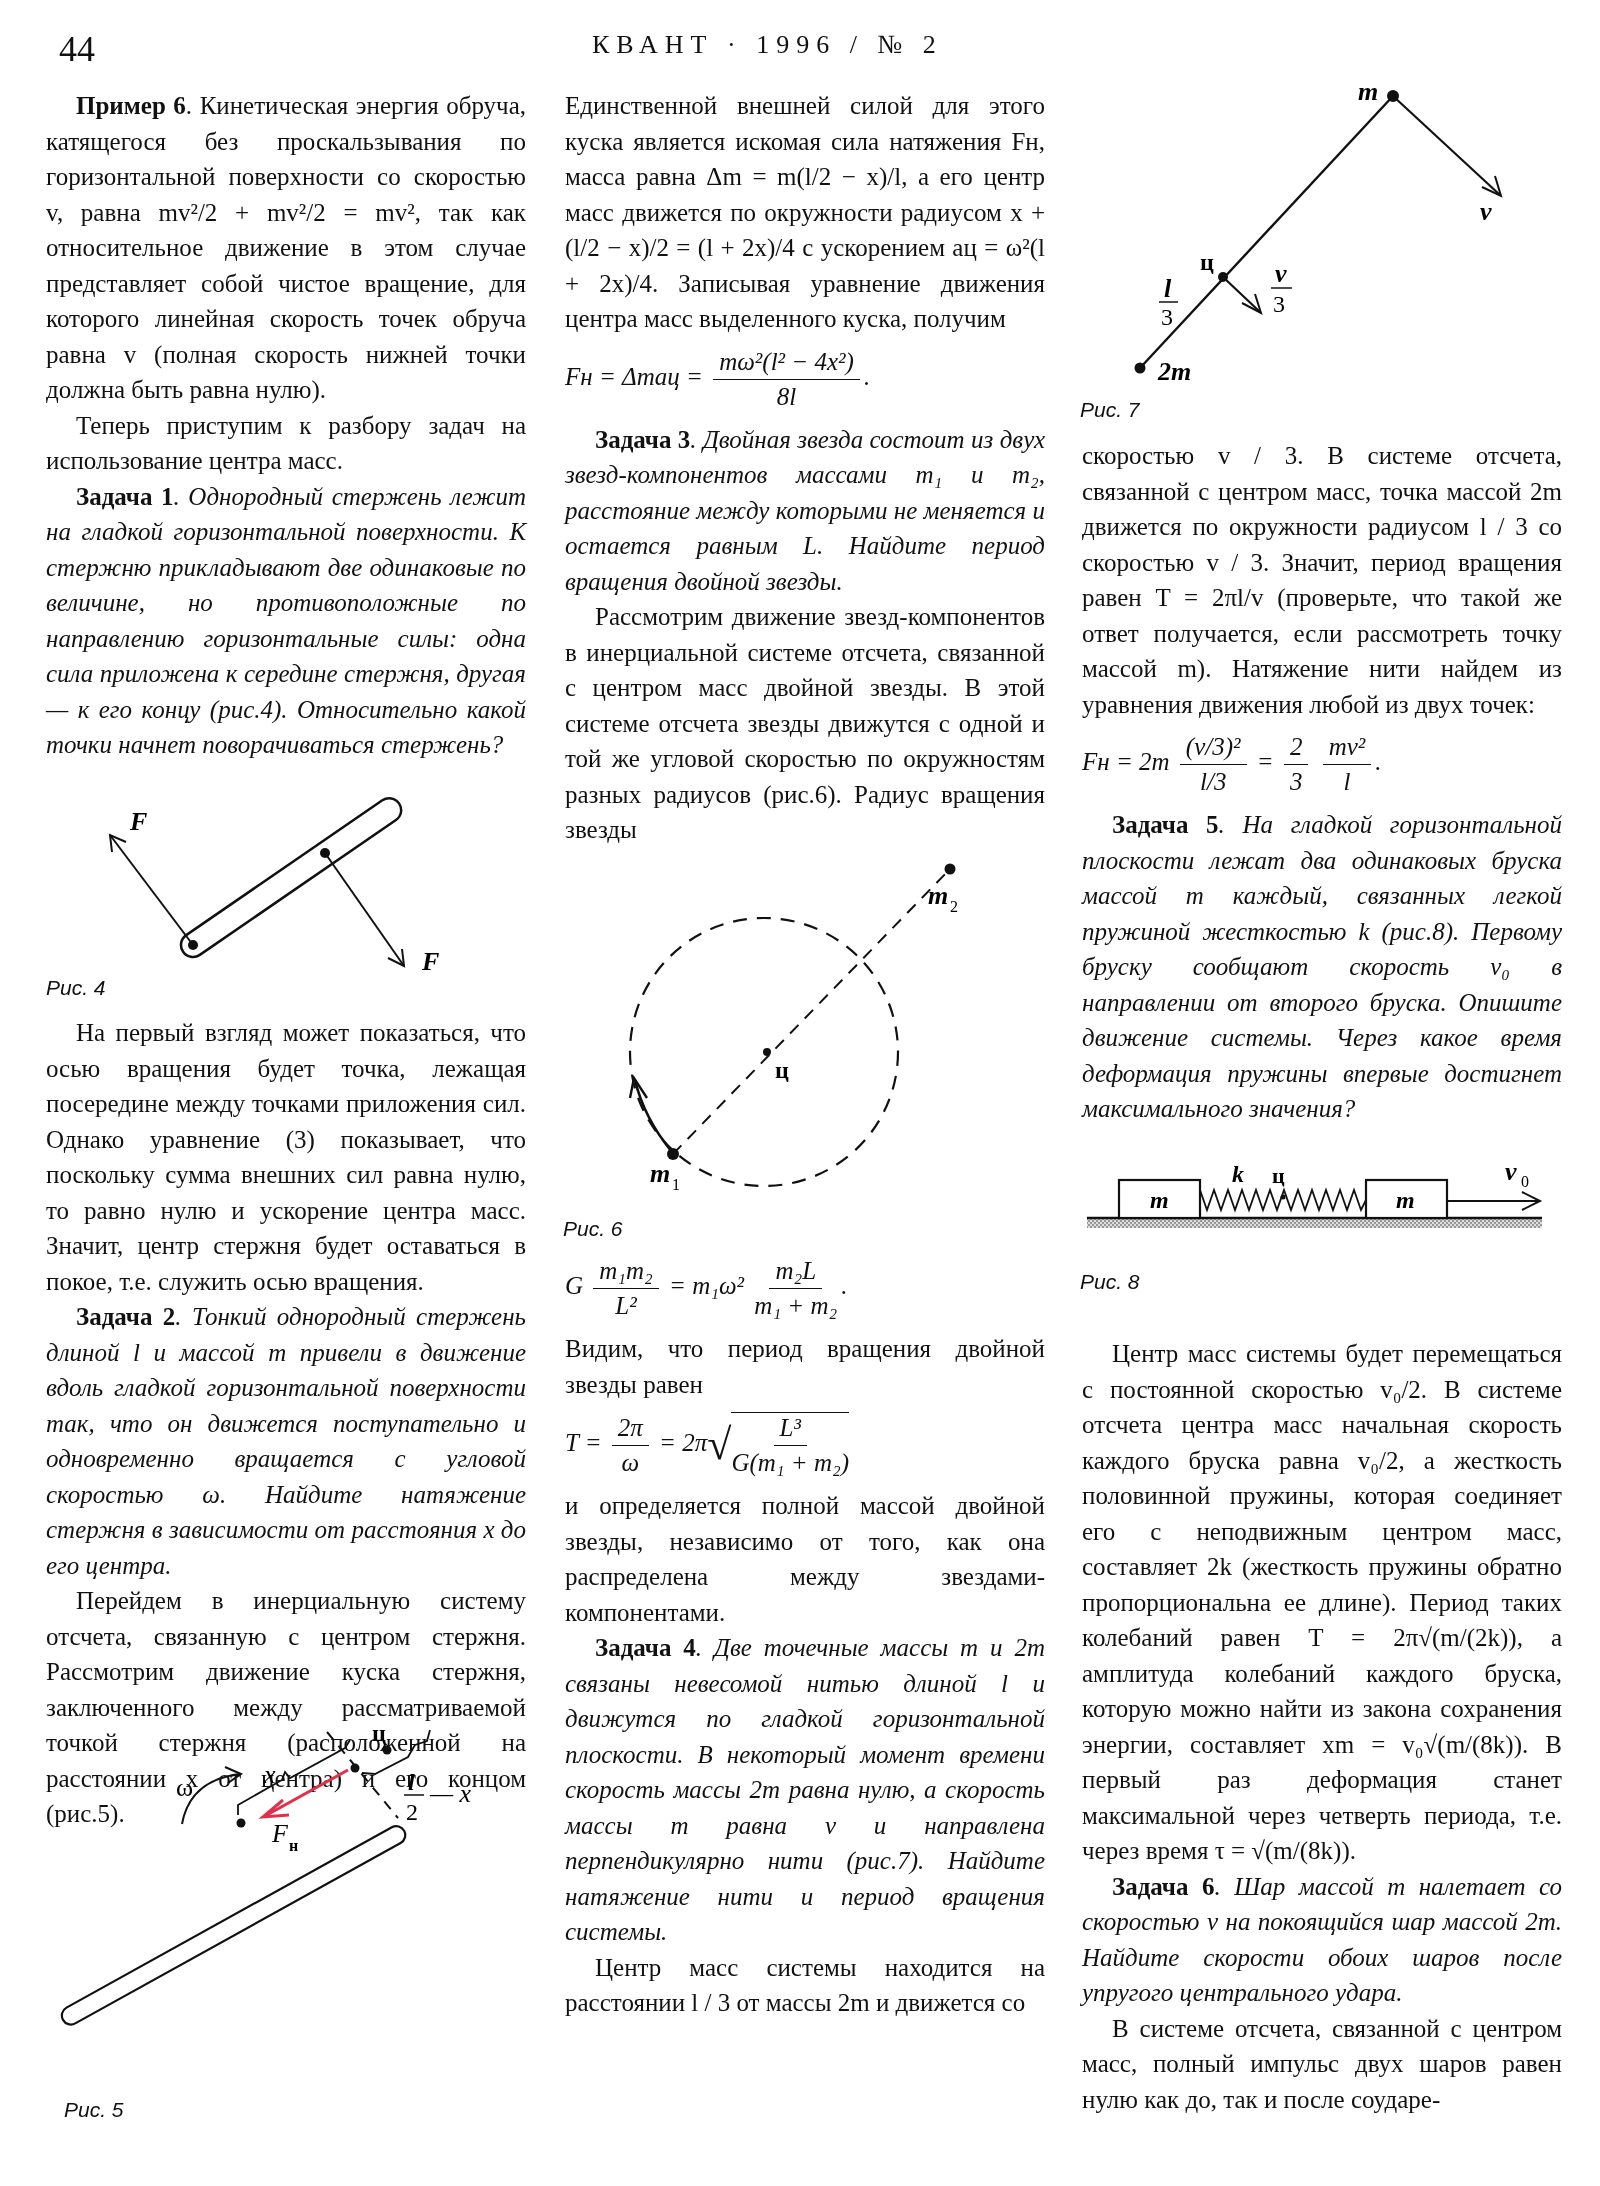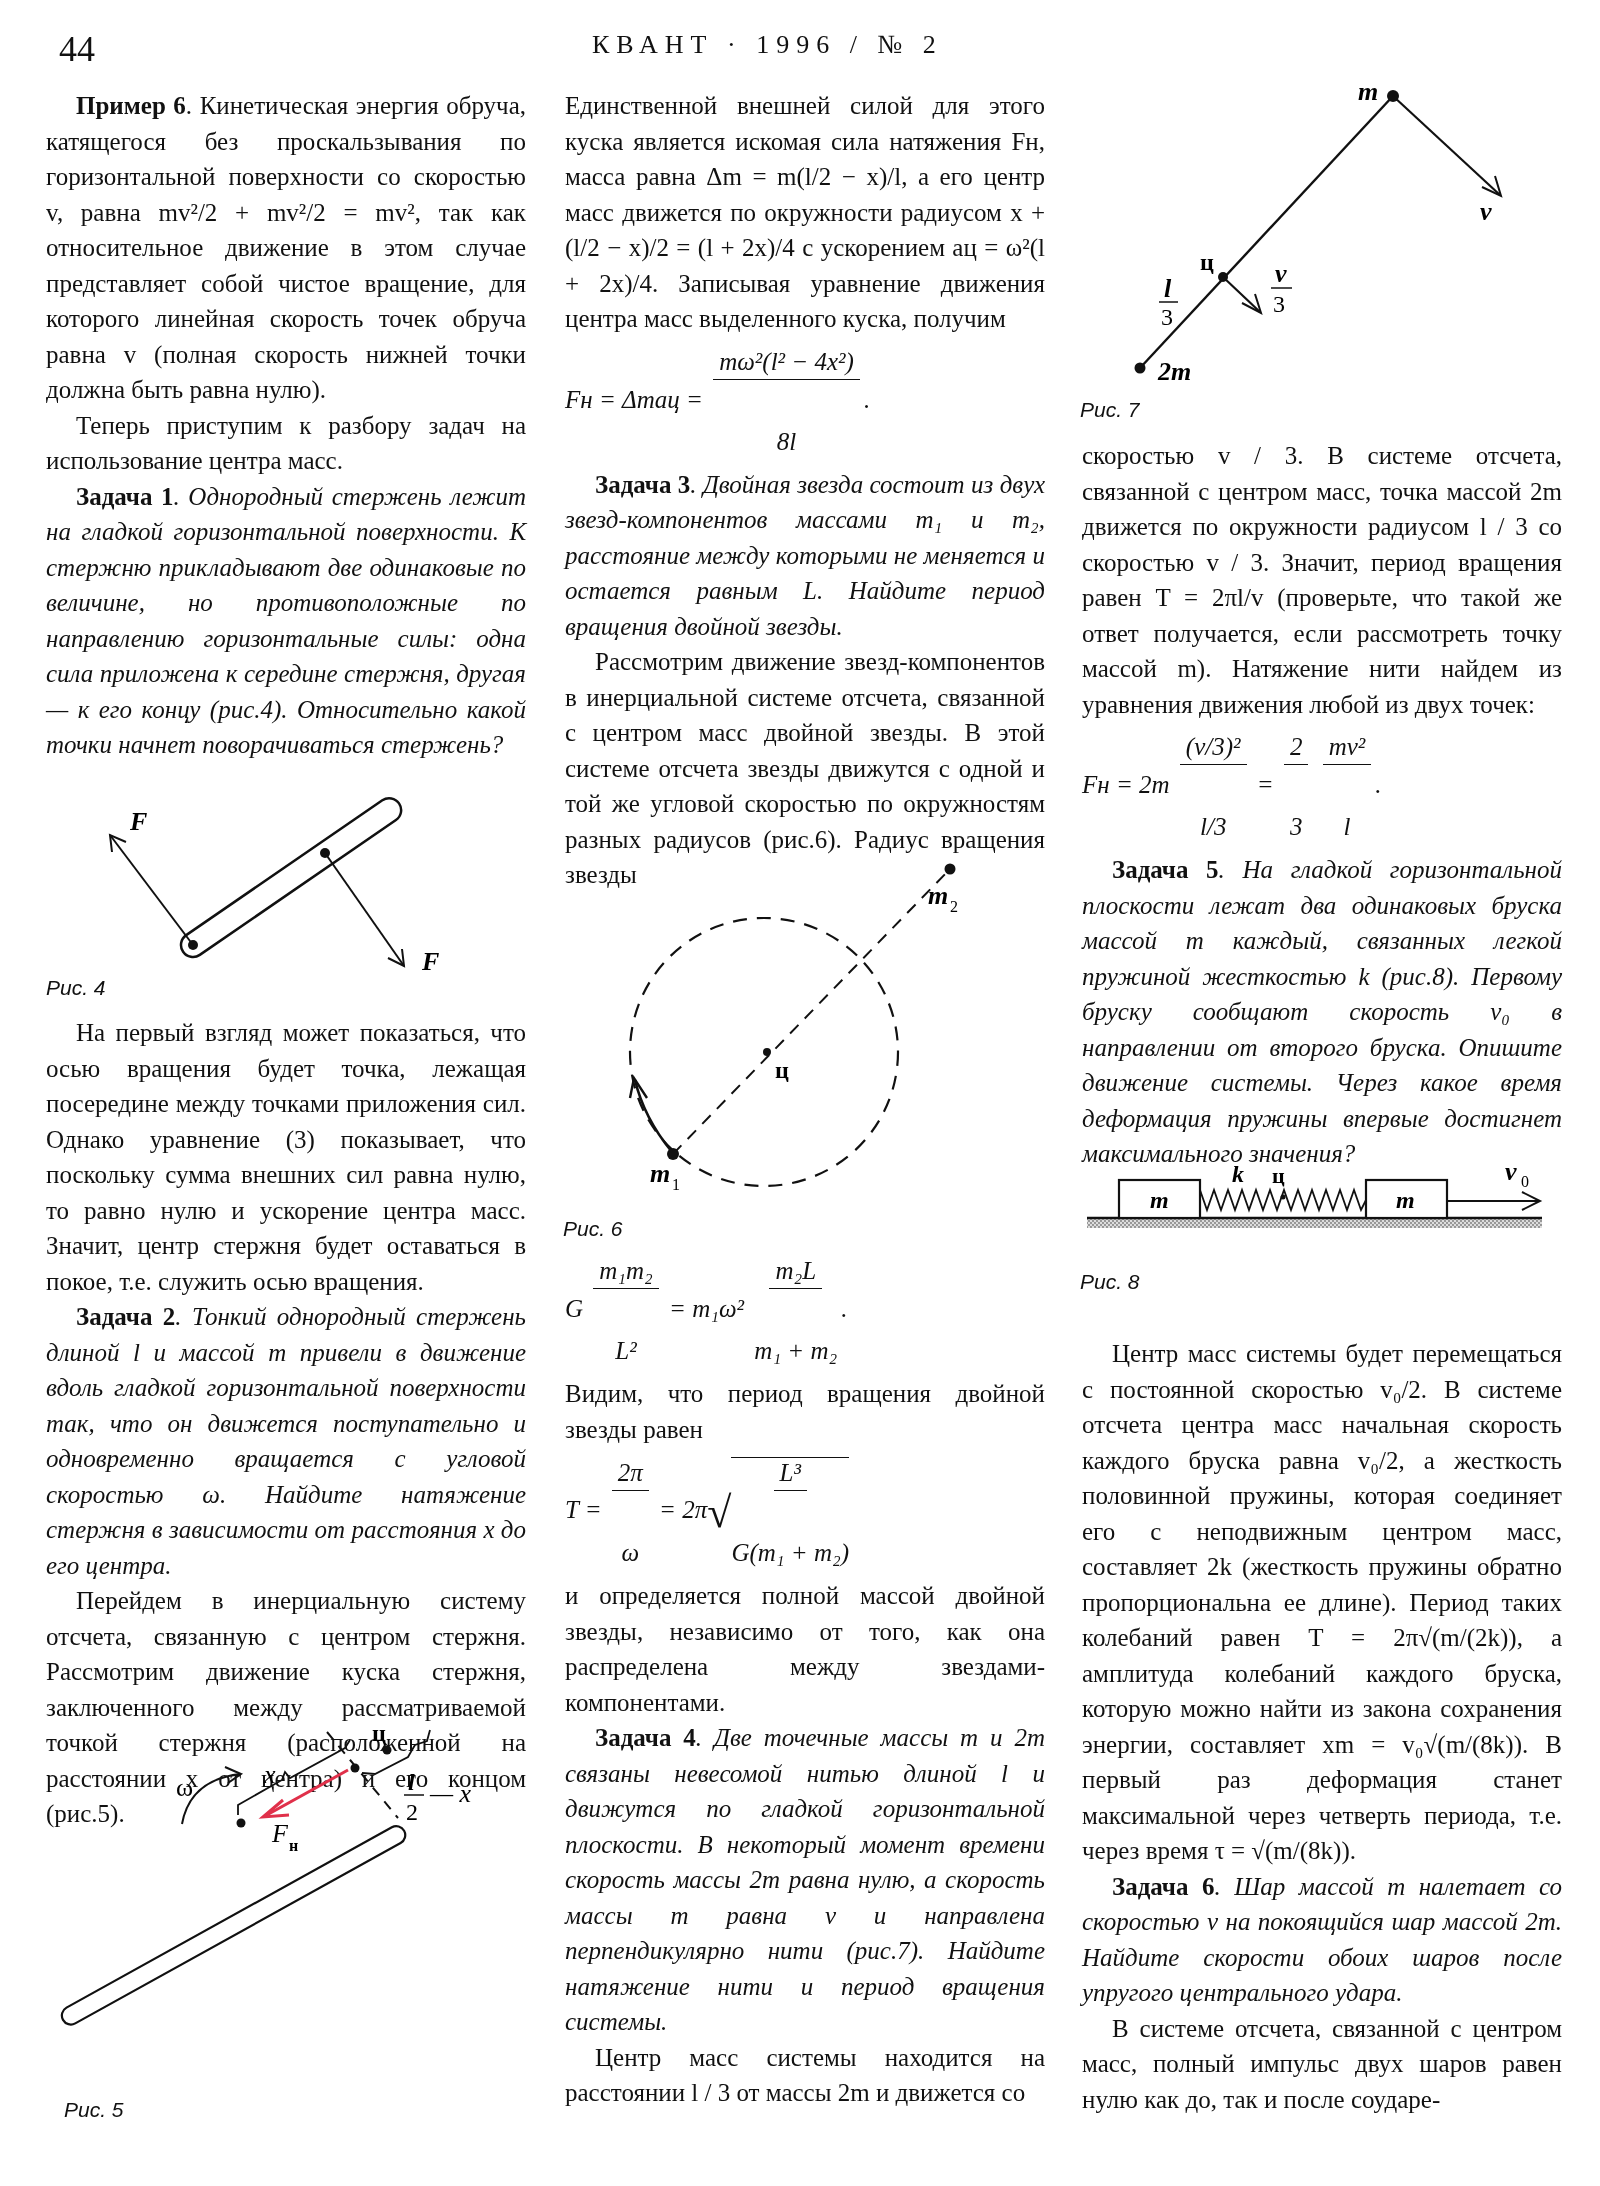--- a/index.html
+++ b/index.html
@@ -10,21 +10,21 @@
   .header-journal { left: 592px; top: 30px; font-size: 26px; letter-spacing: 7px; }
   .col { position: absolute; font-size: 25px; line-height: 35.5px; text-align: justify; }
   .col p { margin: 0; }
   .col p.ind { text-indent: 30px; }
   .c1 { left: 46px; width: 480px; }
   .c2 { left: 565px; width: 480px; }
   .c3 { left: 1082px; width: 480px; }
   .b { font-weight: bold; }
   .task-text { font-style: italic; }
   .formula { text-align: left; font-style: italic; margin: 10px 0 10px; font-size: 25px; }
-  .frac { display: inline-flex; flex-direction: column; align-items: center; vertical-align: middle; margin: 0 4px; gap: 45px; }
+  .frac { display: inline-flex; flex-direction: column; align-items: center; vertical-align: middle; margin: 0 4px; }
   .frac .num { border-bottom: 1.5px solid #111; padding: 0 6px 2px; line-height: 30px; }
   .frac .den { padding-top: 2px; line-height: 30px; }
   .caption { position: absolute; font-family: "Liberation Sans", "DejaVu Sans", sans-serif; font-style: italic; font-size: 21px; }
   svg { position: absolute; overflow: visible; }
   svg text { font-family: "Liberation Serif", "DejaVu Serif", serif; }
 </style>
 </head>
 <body>
 
 <div class="abs header-page">44</div>

